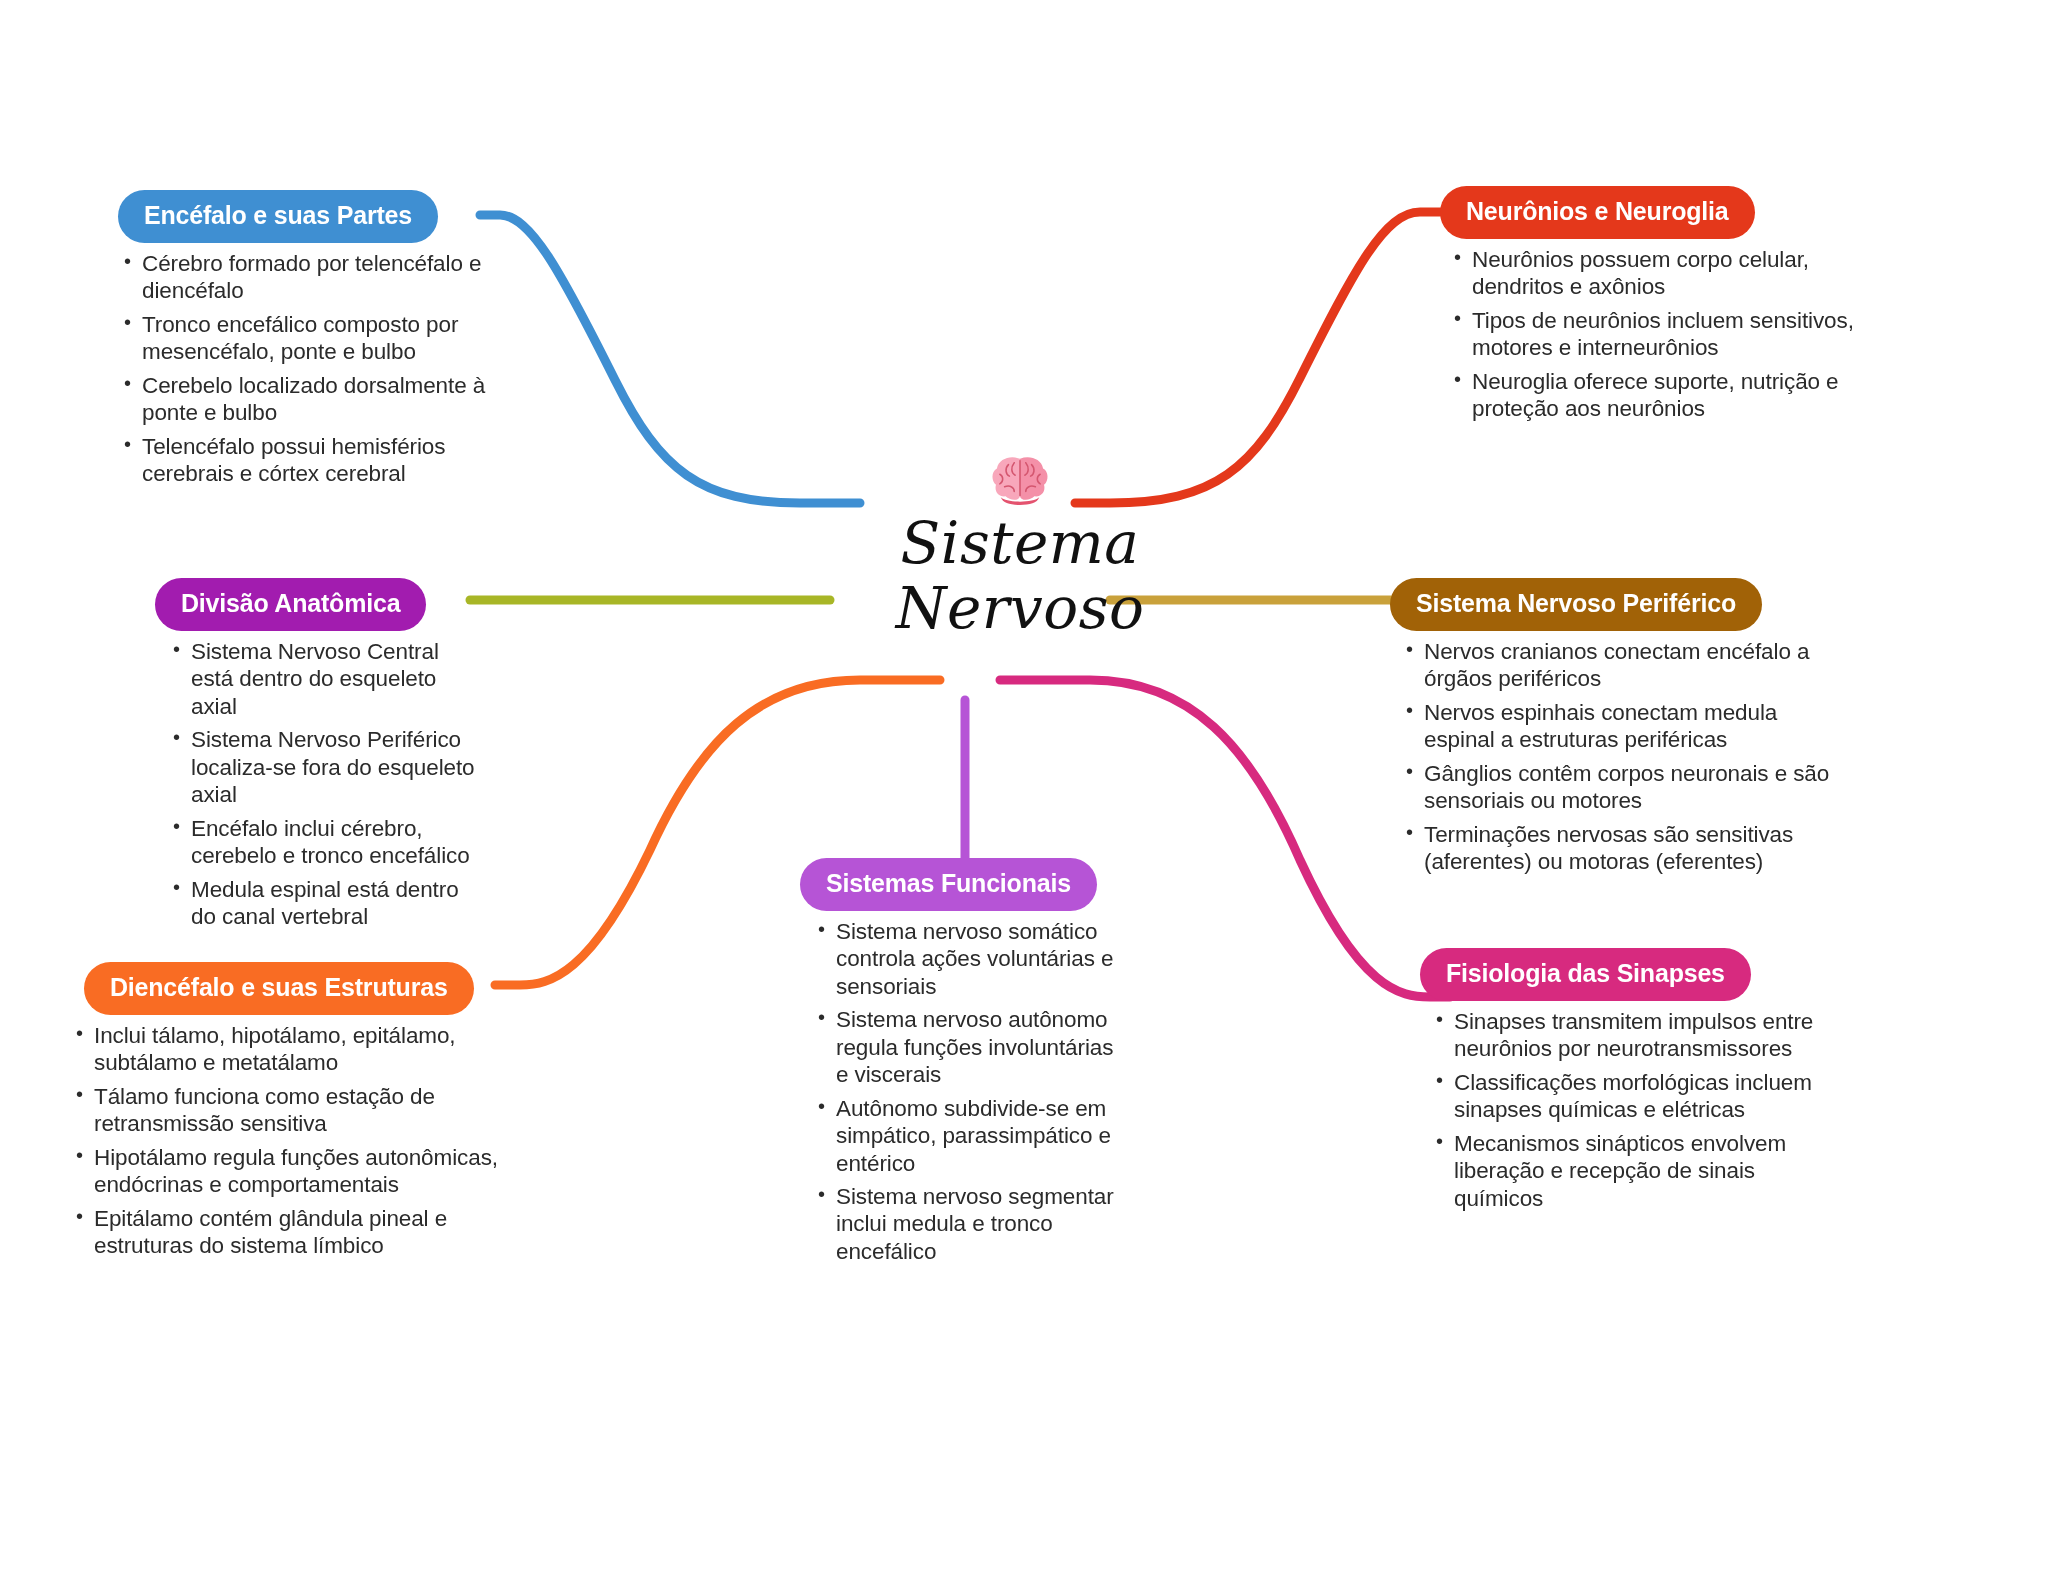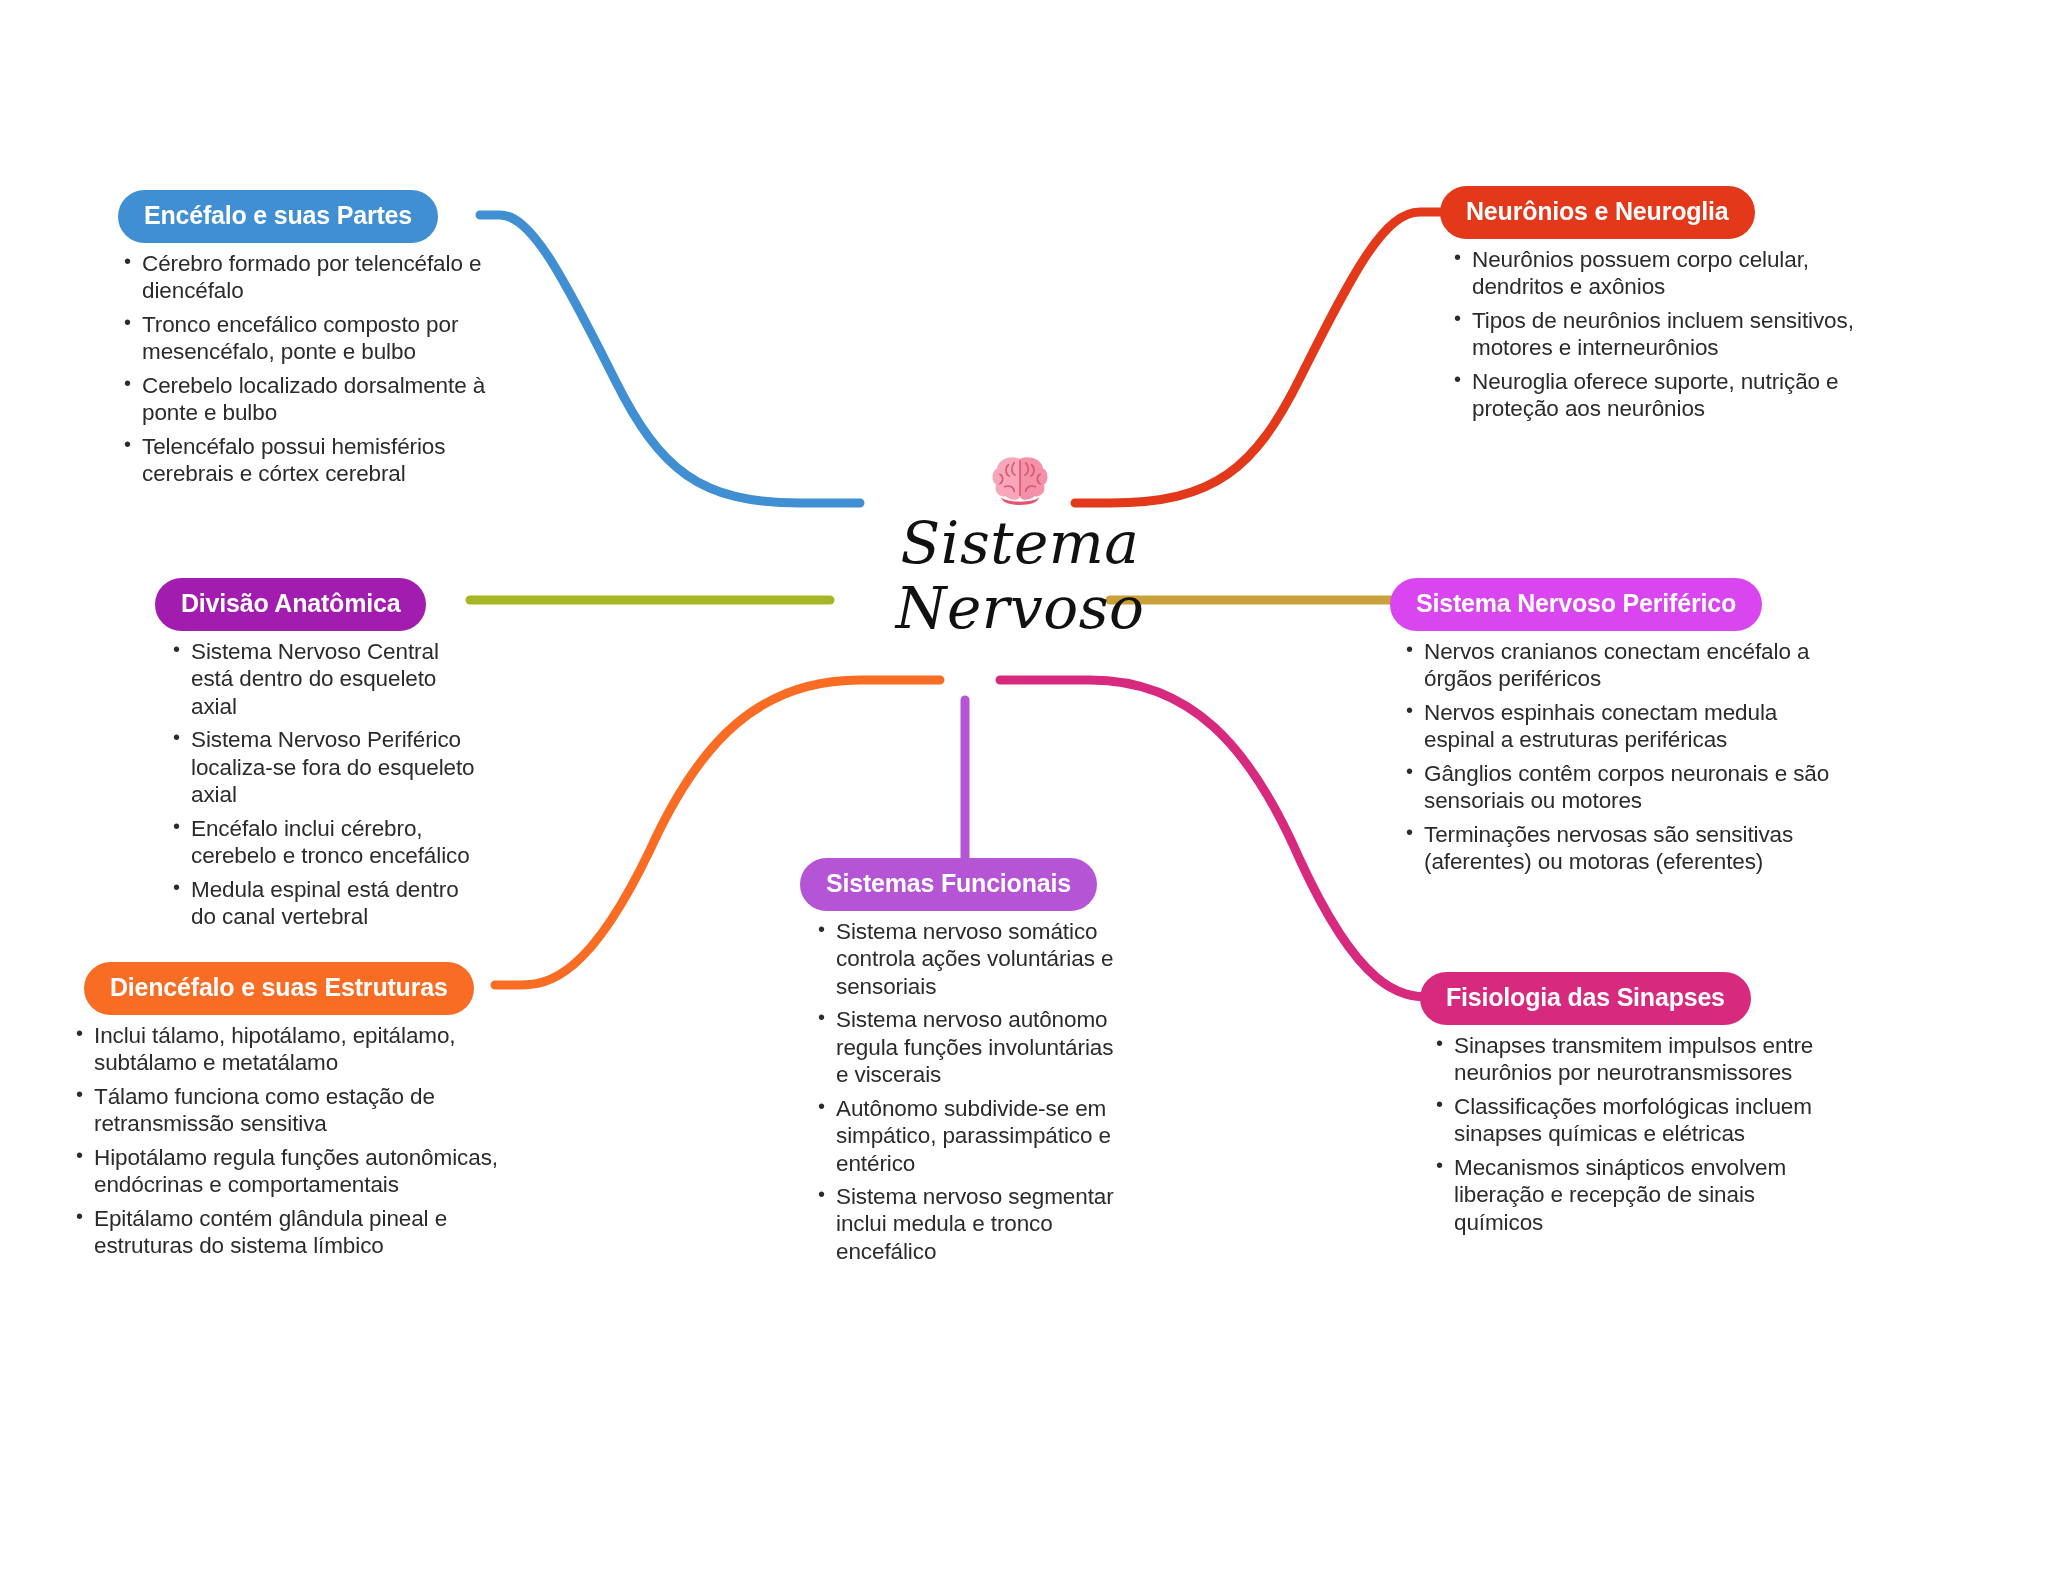--- a/index.html
+++ b/index.html
@@ -104,21 +104,21 @@
     color: #2b2b2b;
   }
 
   
   #branch-encefalo        { left: 108px;  top: 190px;  width: 400px; }
   #branch-neuronios       { left: 1440px; top: 186px;  width: 420px; }
   #branch-divisao         { left: 155px;  top: 578px;  width: 330px; }
   #branch-periferico      { left: 1390px; top: 578px;  width: 450px; }
   #branch-diencefalo      { left: 72px;   top: 962px;  width: 450px; }
   #branch-funcionais      { left: 800px;  top: 858px;  width: 330px; }
-  #branch-sinapses        { left: 1420px; top: 972px;  width: 400px; }
+  #branch-sinapses        { left: 1420px; top: 948px;  width: 400px; }
 
   #branch-encefalo .pill-row   { padding-left: 10px; }
   #branch-divisao  .pill-row   { padding-left: 0px; }
   #branch-diencefalo .pill-row { padding-left: 12px; }
 
   #branch-encefalo ul.bullets   { margin-left: 12px; }
   #branch-divisao ul.bullets    { margin-left: 14px; }
   #branch-funcionais ul.bullets { margin-left: 14px; }
   #branch-neuronios ul.bullets  { margin-left: 10px; }
   #branch-periferico ul.bullets { margin-left: 12px; }
@@ -199,21 +199,21 @@
     <ul class="bullets">
       <li>Sistema Nervoso Central está dentro do esqueleto axial</li>
       <li>Sistema Nervoso Periférico localiza-se fora do esqueleto axial</li>
       <li>Encéfalo inclui cérebro, cerebelo e tronco encefálico</li>
       <li>Medula espinal está dentro do canal vertebral</li>
     </ul>
   </div>
 
   <div class="branch" id="branch-periferico">
     <div class="pill-row left">
-      <div class="pill" style="background:#d946ef">Sistema Nervoso Periférico</div>
+      <div class="pill" style="background:#a16207">Sistema Nervoso Periférico</div>
     </div>
     <ul class="bullets">
       <li>Nervos cranianos conectam encéfalo a órgãos periféricos</li>
       <li>Nervos espinhais conectam medula espinal a estruturas periféricas</li>
       <li>Gânglios contêm corpos neuronais e são sensoriais ou motores</li>
       <li>Terminações nervosas são sensitivas (aferentes) ou motoras (eferentes)</li>
     </ul>
   </div>
 
   <div class="branch" id="branch-diencefalo">

